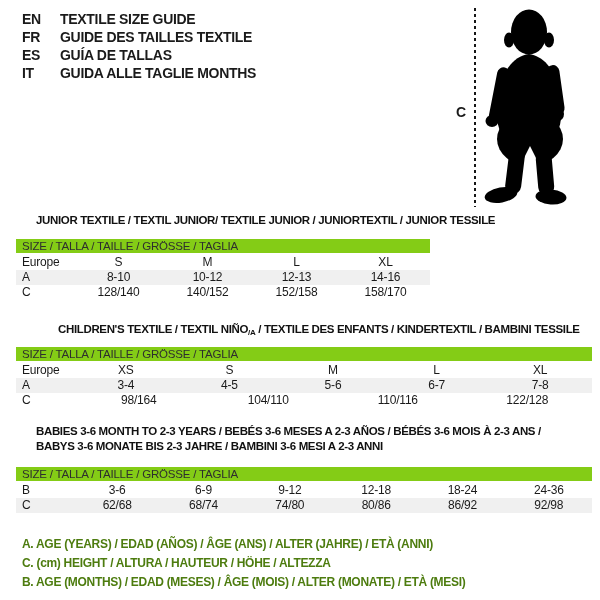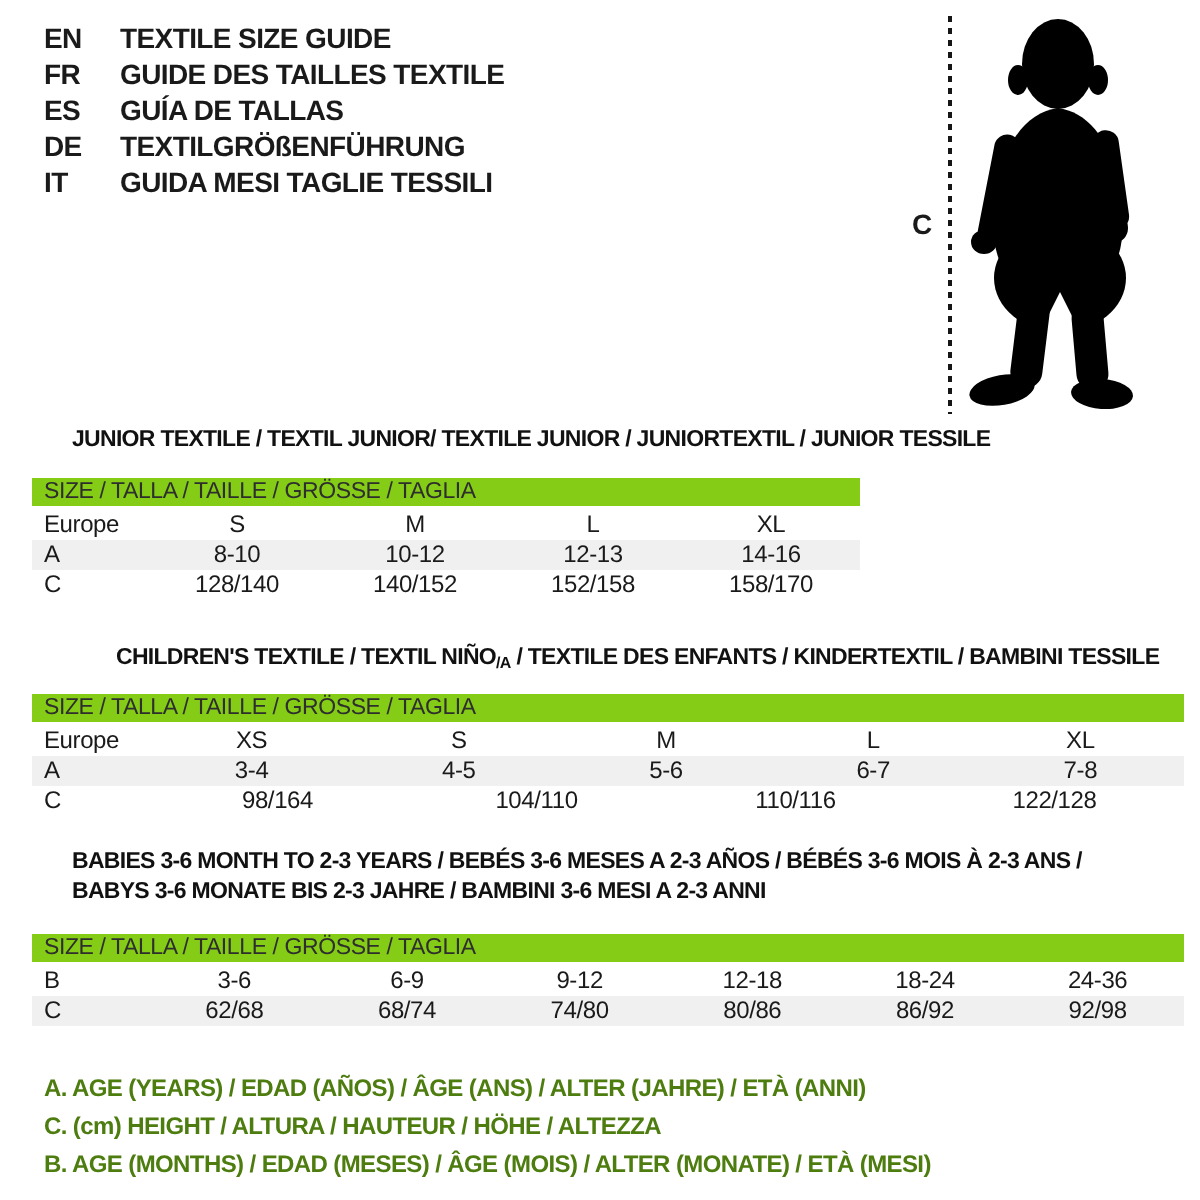--- a/index.html
+++ b/index.html
@@ -49,26 +49,22 @@
     </div>
     <div class="lang-row">
       <span class="lang-code">FR</span>
       <span class="lang-title">GUIDE DES TAILLES TEXTILE</span>
     </div>
     <div class="lang-row">
       <span class="lang-code">ES</span>
       <span class="lang-title">GUÍA DE TALLAS</span>
     </div>
     <div class="lang-row">
-      <span class="lang-code">DE</span>
-      <span class="lang-title">TEXTILGRÖßENFÜHRUNG</span>
-    </div>
-    <div class="lang-row">
       <span class="lang-code">IT</span>
-      <span class="lang-title">GUIDA MESI TAGLIE TESSILI</span>
+      <span class="lang-title">GUIDA ALLE TAGLIE MONTHS</span>
     </div>
   </div>
 
 <div class="dotted-line"></div>
 <div class="height-label">C</div>
 <svg class="silhouette" viewBox="0 0 120 200" xmlns="http://www.w3.org/2000/svg" aria-hidden="true">
   <g fill="#000000">
     <ellipse cx="26" cy="35" rx="5" ry="7.5"></ellipse>
     <ellipse cx="66" cy="35" rx="5" ry="7.5"></ellipse>
     <ellipse cx="46" cy="27" rx="18" ry="22.5"></ellipse>

